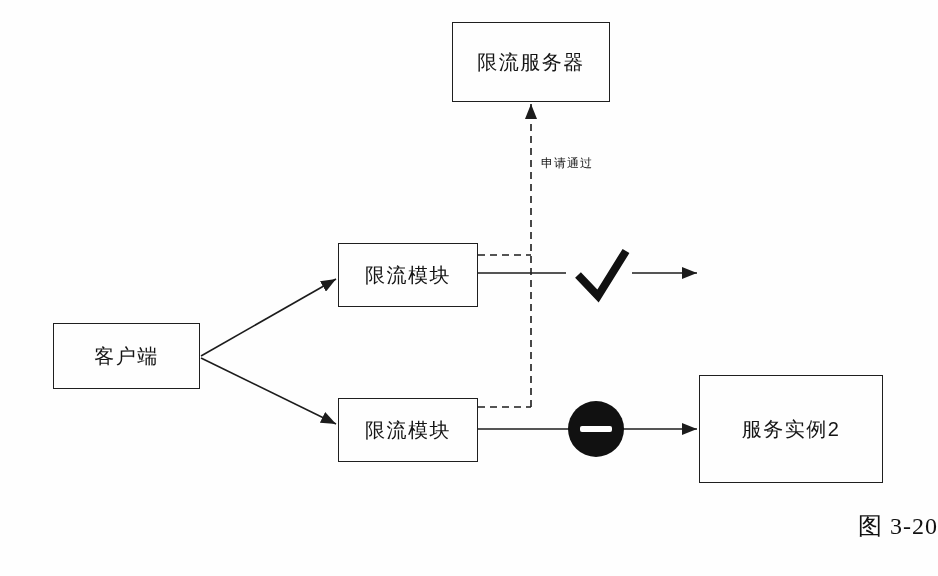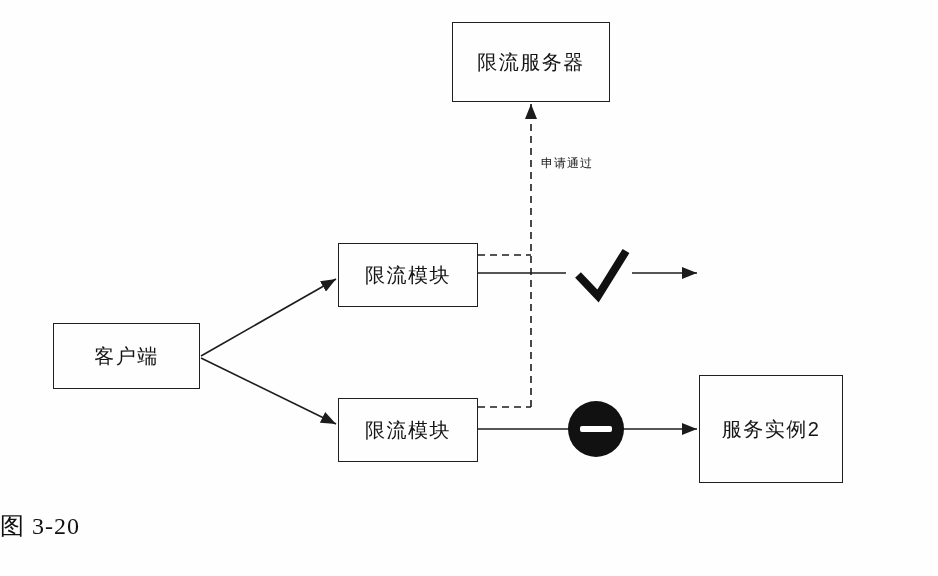--- a/index.html
+++ b/index.html
@@ -29,33 +29,33 @@
     color:#141414;
     letter-spacing:1.5px;
     background:transparent;
     box-sizing:border-box;
   }
   .node-server   {left:452px; top:22px;  width:158px; height:80px;}
   .node-client   {left:53px;  top:323px; width:147px; height:66px;}
   .node-mod-top  {left:338px; top:243px; width:140px; height:64px;}
   .node-mod-bot  {left:338px; top:398px; width:140px; height:64px;}
   .node-inst1    {left:699px; top:221px; width:158px; height:106px;}
-  .node-inst2    {left:699px; top:375px; width:144px; height:108px;}
+  .node-inst2    {left:699px; top:375px; width:184px; height:108px;}
   .edge-label{
     position:absolute;
     left:541px; top:155px;
     font-size:12px;
     color:#161616;
     letter-spacing:1px;
   }
   .caption{
     position:absolute;
     left:0; top:510px;
     width:938px;
-    text-align:left;
+    text-align:right;
     font-family:"Liberation Serif", serif;
     font-size:24px;
     color:#111111;
     letter-spacing:1px;
   }
 </style>
 </head>
 <body>
 
 <div class="stage">

